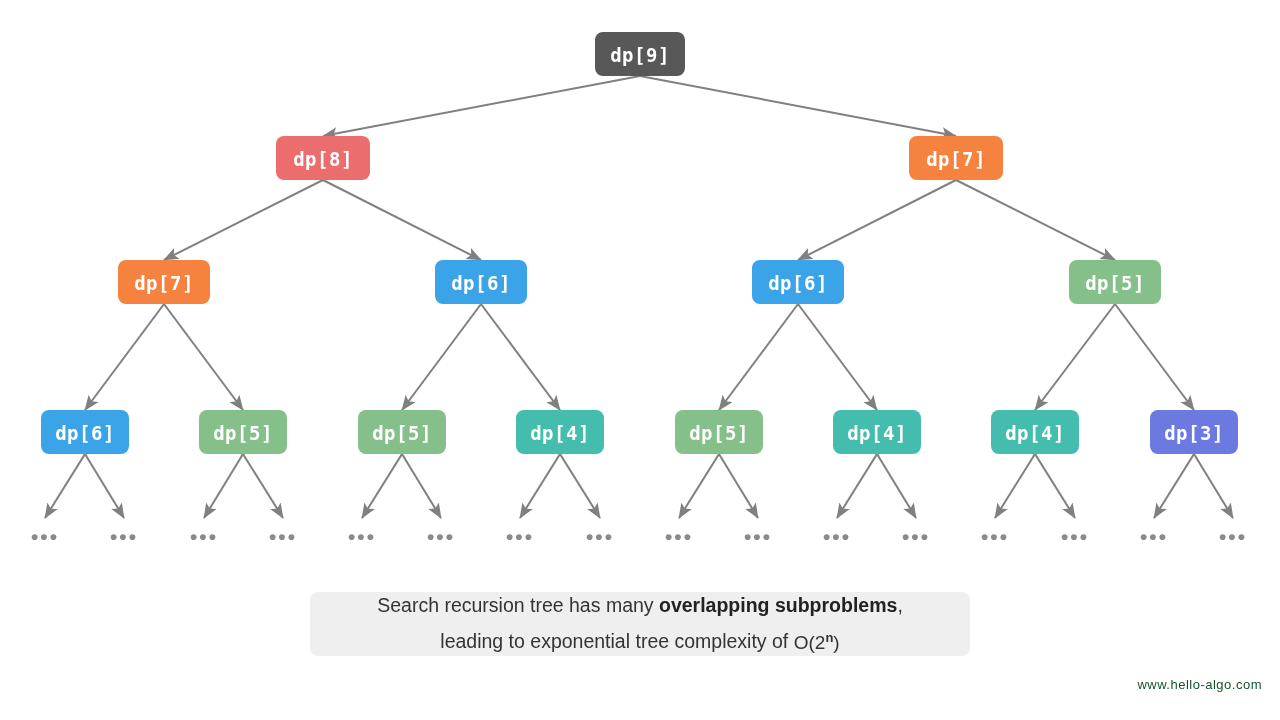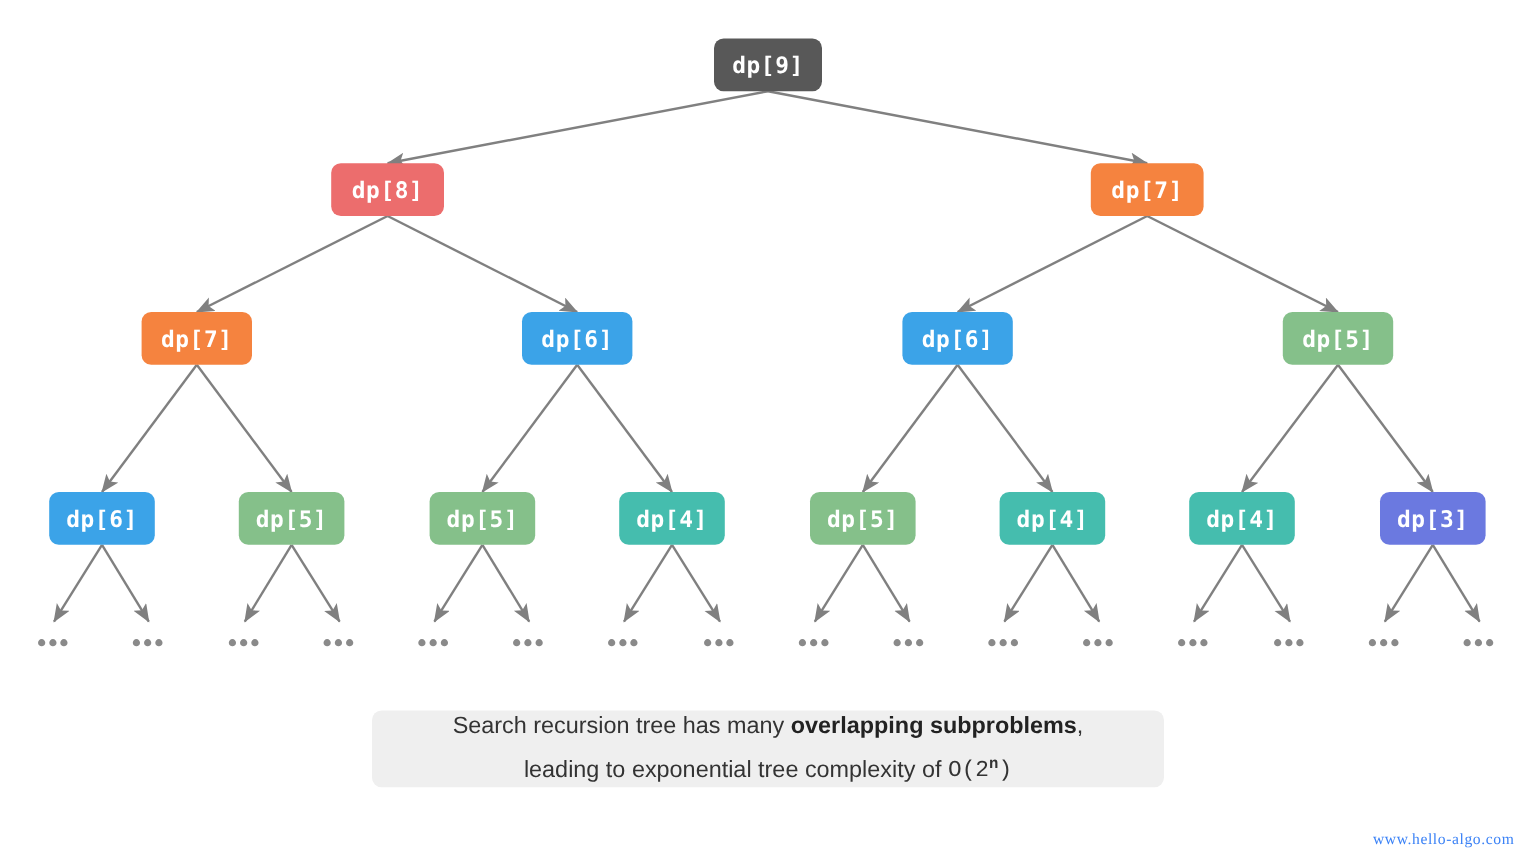--- a/index.html
+++ b/index.html
@@ -56,29 +56,29 @@
   }
   .caption-line {
     font-family: "Liberation Sans", sans-serif;
     font-size: 19.5px;
     color: #333333;
     line-height: 31px;
     text-align: center;
     white-space: nowrap;
   }
   .caption-strong { font-weight: bold; color: #222222; }
-  .mono-inline { font-family: Liberation Mono, monospace; font-size: 19px; }
+  .mono-inline { font-family: Liberation Sans, sans-serif; font-size: 19px; }
   .mono-inline sup { font-size: 13px; font-weight: bold; }
   .watermark {
     position: absolute;
     right: 18px;
-    bottom: 13px;
-    font-family: Liberation Serif, serif;
+    bottom: 28px;
+    font-family: Liberation Sans, sans-serif;
     font-size: 13px;
-    color: #3b82f6;
+    color: #14532d;
     letter-spacing: 0.5px;
   }
 </style>
 </head>
 <body>
 
 <svg id="tree-svg" viewBox="0 0 1280 720">
   <defs>
     <marker id="arrowhead" markerWidth="9" markerHeight="9" refX="7.2" refY="3.1" orient="auto" markerUnits="strokeWidth">
       <path d="M0,0 L7.6,3.1 L0,6.2 L1.7,3.1 Z" fill="#808080"></path>

